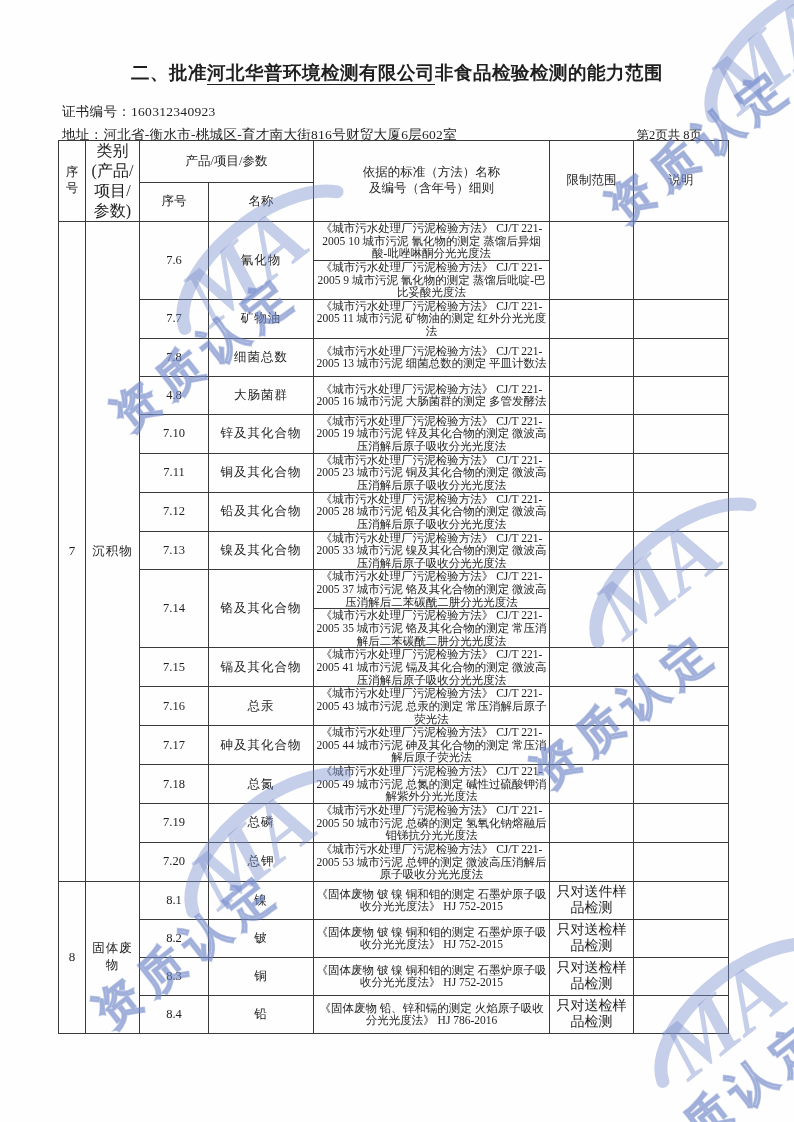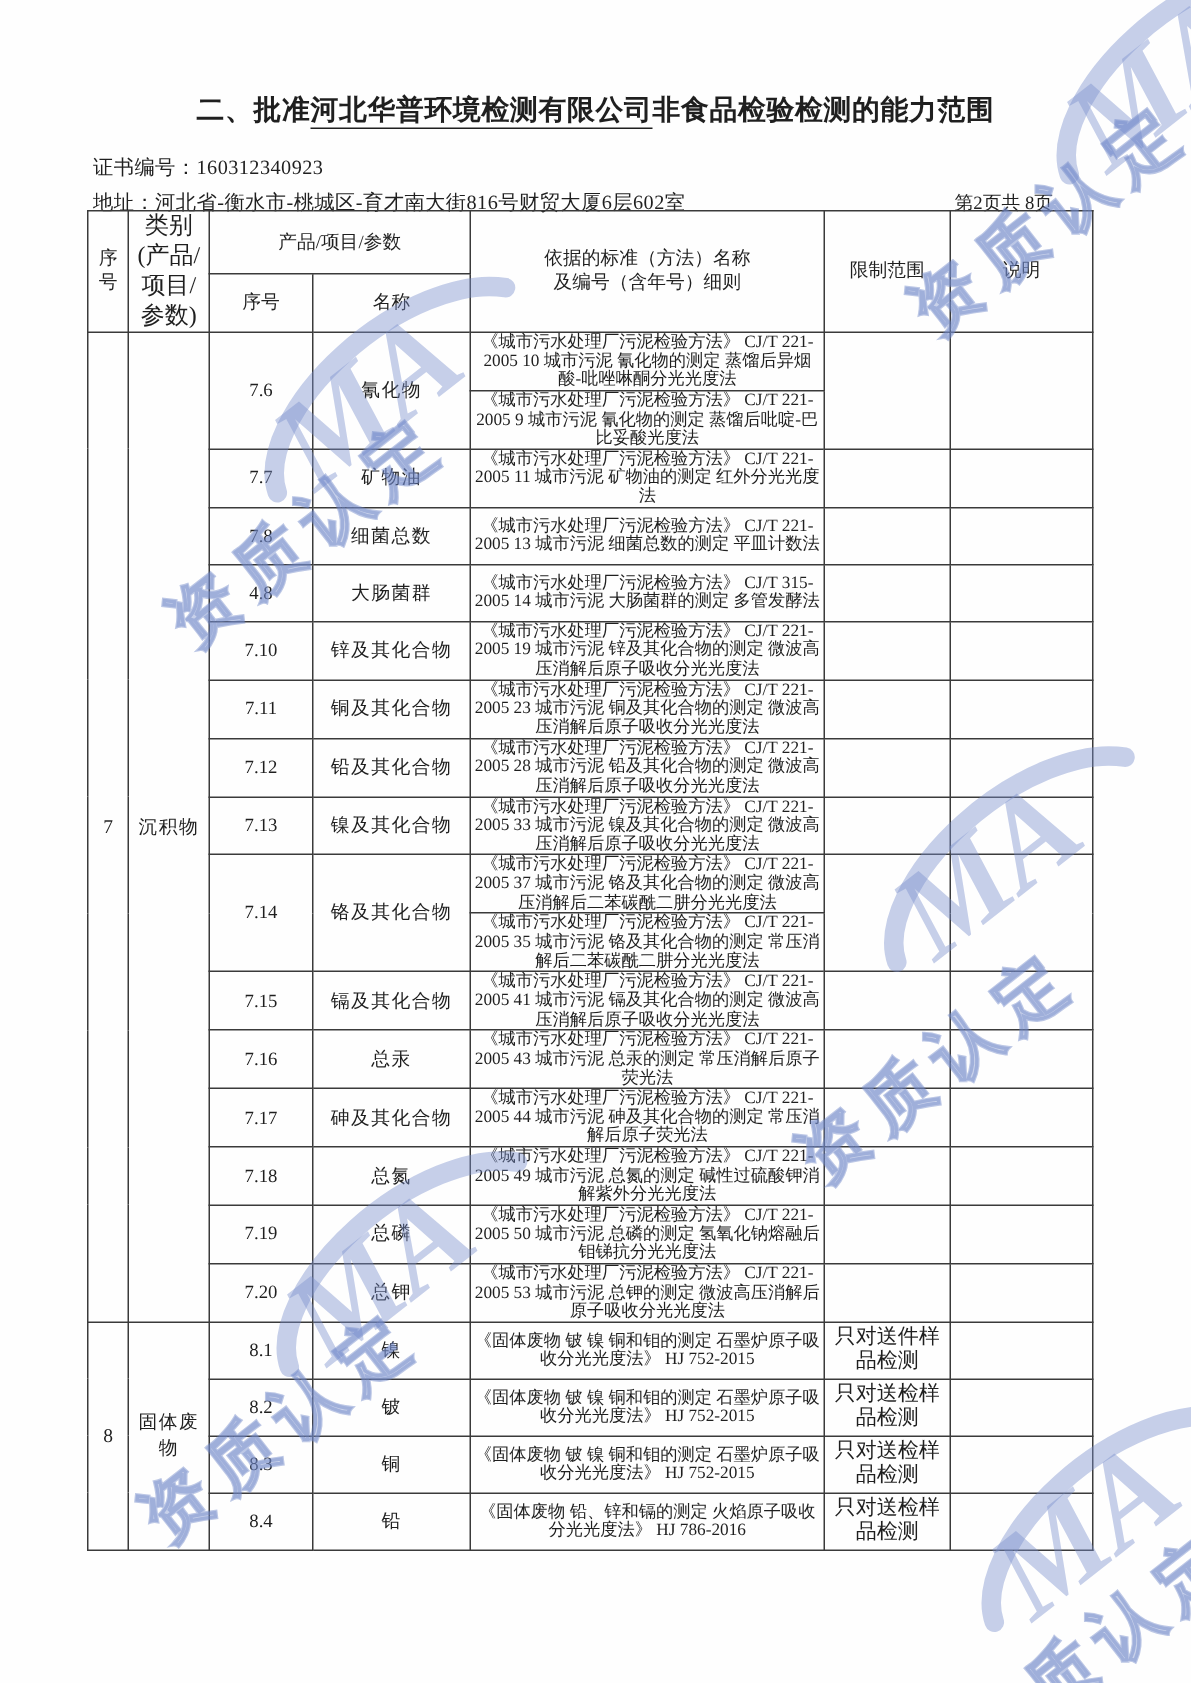--- a/index.html
+++ b/index.html
@@ -173,21 +173,21 @@
           <tr>
             <td class="sub-seq-cell">7.8</td>
             <td class="name-cell">细菌总数</td>
             <td class="method-cell">《城市污水处理厂污泥检验方法》 CJ/T 221-2005 13 城市污泥 细菌总数的测定 平皿计数法</td>
             <td class="restr-cell"></td>
             <td class="note-cell"></td>
           </tr>
           <tr>
             <td class="sub-seq-cell">4.8</td>
             <td class="name-cell">大肠菌群</td>
-            <td class="method-cell">《城市污水处理厂污泥检验方法》 CJ/T 315-2005 14 城市污泥 大肠菌群的测定 多管发酵法</td>
+            <td class="method-cell">《城市污水处理厂污泥检验方法》 CJ/T 221-2005 16 城市污泥 大肠菌群的测定 多管发酵法</td>
             <td class="restr-cell"></td>
             <td class="note-cell"></td>
           </tr>
           <tr>
             <td class="sub-seq-cell">7.10</td>
             <td class="name-cell">锌及其化合物</td>
             <td class="method-cell">《城市污水处理厂污泥检验方法》 CJ/T 221-2005 19 城市污泥 锌及其化合物的测定 微波高压消解后原子吸收分光光度法</td>
             <td class="restr-cell"></td>
             <td class="note-cell"></td>
           </tr>

